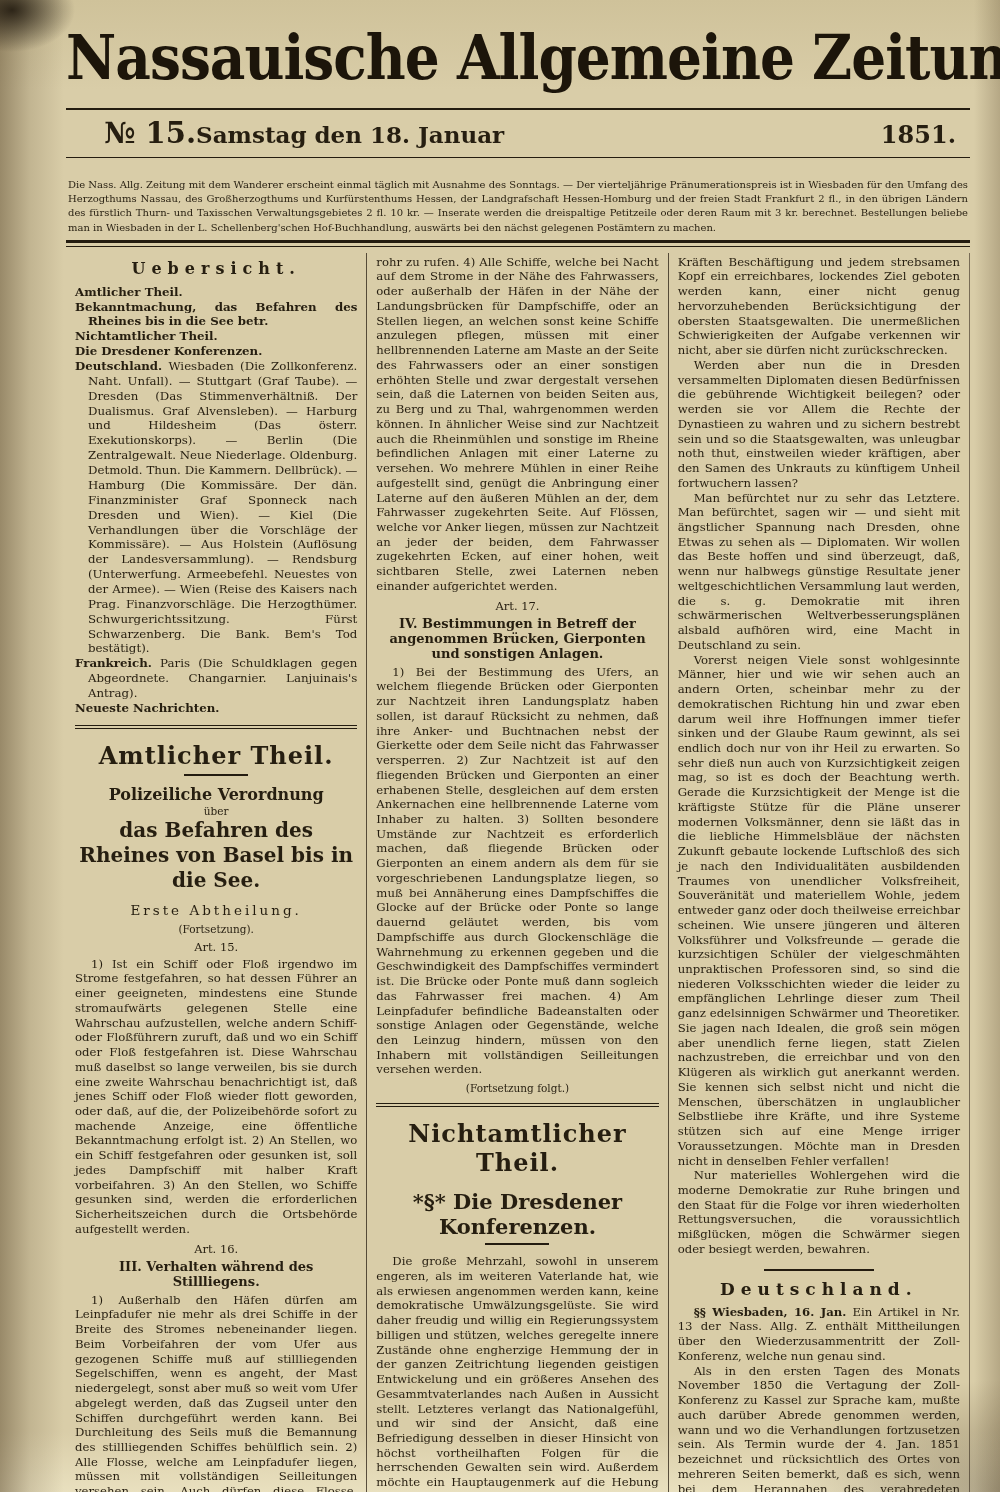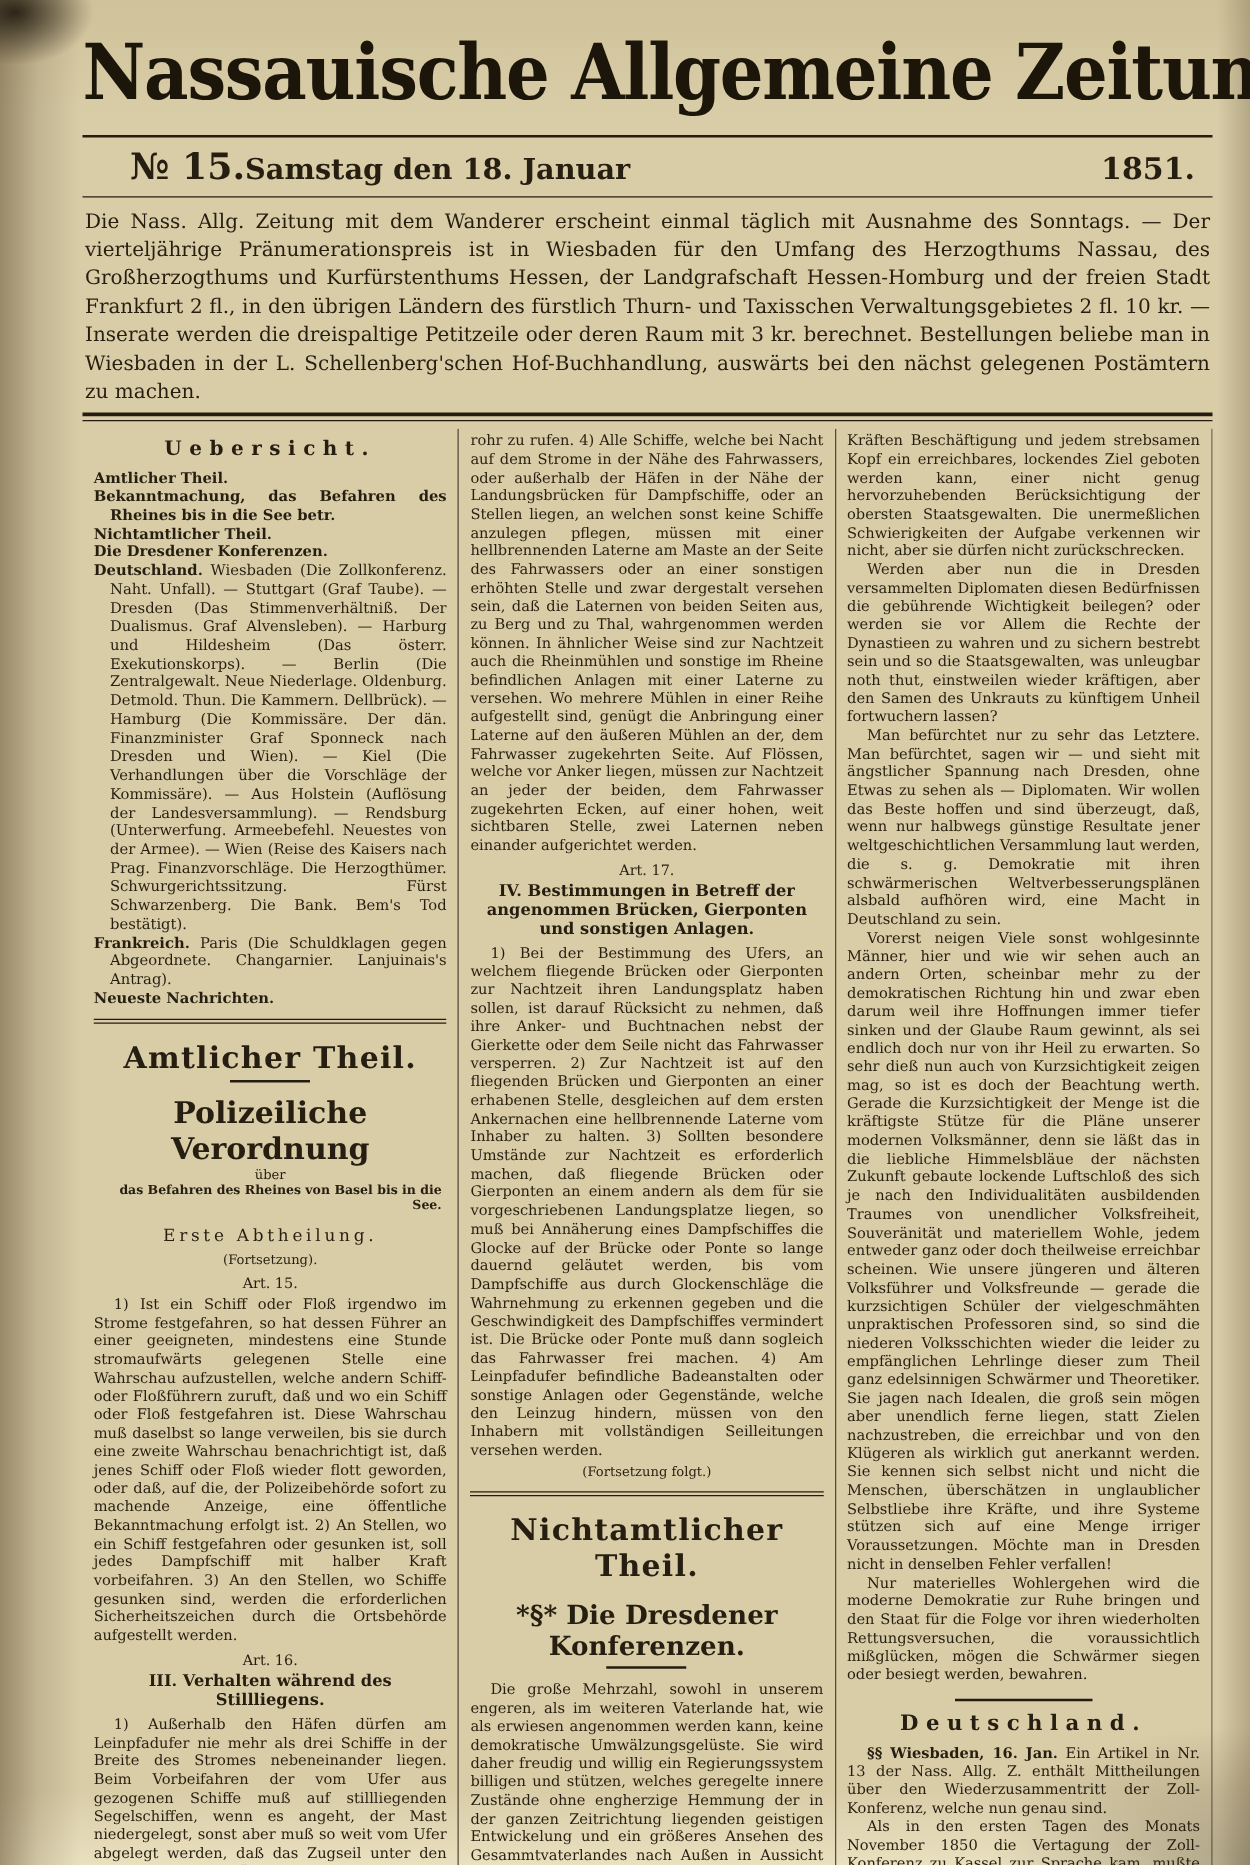--- a/index.html
+++ b/index.html
@@ -23,37 +23,37 @@
     transform:scaleY(1.12);transform-origin:center;
   }
   .dateline{
     display:flex;align-items:baseline;
     border-top:2px solid #241c10;border-bottom:1px solid #241c10;
     padding:6px 14px 7px;
   }
   .issue{font-size:29px;font-weight:700;margin-left:24px;}
   .date{flex:1;text-align:left;font-size:23px;font-weight:700;}
   .year{font-size:24px;font-weight:700;}
-  .imprint{font-size:16px;line-height:1.42;text-align:justify;margin:8px 2px 5px;}
+  .imprint{font-size:10px;line-height:1.42;text-align:justify;margin:20px 2px 5px;}
   .rule-heavy{border-top:3px solid #241c10;border-bottom:1px solid #241c10;height:3px;margin:0 0 6px;}
   .columns{display:flex;align-items:stretch;height:1240px;overflow:hidden;border-right:1px solid rgba(40,30,18,.55);}
   .col{flex:1 1 0;min-width:0;padding:2px 9px 0;}
   .col + .col{border-left:1px solid rgba(40,30,18,.75);}
   .para{font-size:11.7px;line-height:1.26;text-align:justify;margin:0;text-indent:16px;hyphens:auto;}
   .para.cont{text-indent:0;}
   .idx{font-size:11.8px;line-height:1.26;text-align:justify;margin:0;padding-left:13px;text-indent:-13px;hyphens:auto;}
   .overview-h{font-size:16px;letter-spacing:6px;text-align:center;margin:4px 0 7px;font-weight:700;}
   .big-h{font-size:24px;text-align:center;margin:12px 0 2px;font-weight:700;letter-spacing:1px;}
   .rule-short-center{width:64px;border-top:2px solid #241c10;margin:4px auto 9px;}
   .rule-mid-center{width:110px;border-top:2px solid #241c10;margin:12px auto 4px;}
   .rule-double-col{border-top:1px solid #241c10;border-bottom:1px solid #241c10;height:2px;margin:9px 16px 7px;}
   .rule-double-col.full{margin:9px 0 7px;}
-  .ord-title{font-size:24px;text-align:center;font-weight:700;margin:4px 0 1px;}
+  .ord-title{font-size:16px;text-align:center;font-weight:700;margin:4px 0 1px;}
   .ord-ueber{font-size:10.5px;text-align:center;margin:0;}
-  .ord-subject{font-size:10px;text-align:right;font-weight:700;margin:1px 4px 9px;line-height:1.25;}
+  .ord-subject{font-size:20px;text-align:center;font-weight:700;margin:1px 4px 9px;line-height:1.25;}
   .spaced-h{font-size:13.5px;text-align:center;letter-spacing:3px;margin:6px 0 5px;}
   .bold-sub{font-size:12px;text-align:center;font-weight:700;margin:0 0 3px;}
   .small-note{font-size:10.5px;text-align:center;margin:2px 0;}
   .art-num{font-size:11.5px;text-align:center;margin:5px 0 3px;}
   .art-head-sp{font-size:12px;text-align:center;letter-spacing:2px;margin:0 0 5px;line-height:1.4;}
   .art-head-b{font-size:13px;text-align:center;font-weight:700;margin:2px 0 4px;}
   .dresden-h{font-size:21px;text-align:center;font-weight:700;margin:12px 0 2px;}
   .country-h{font-size:17px;letter-spacing:6px;text-align:center;font-weight:700;margin:8px 0 6px;}
   .fortsetzung{font-size:10.5px;text-align:center;margin:5px 0 2px;}
   b{font-weight:700;}

